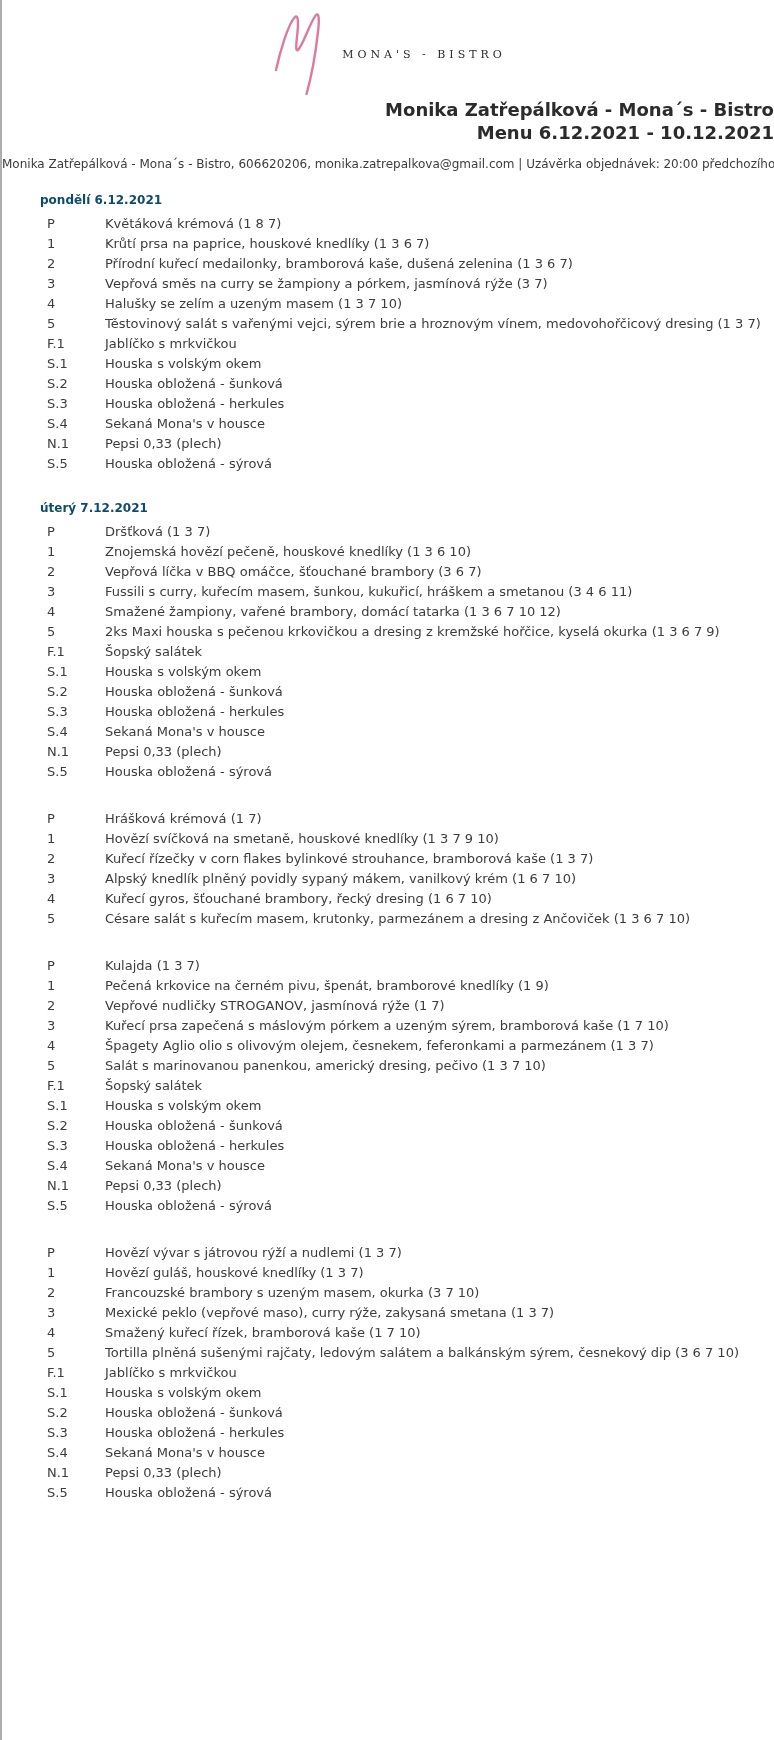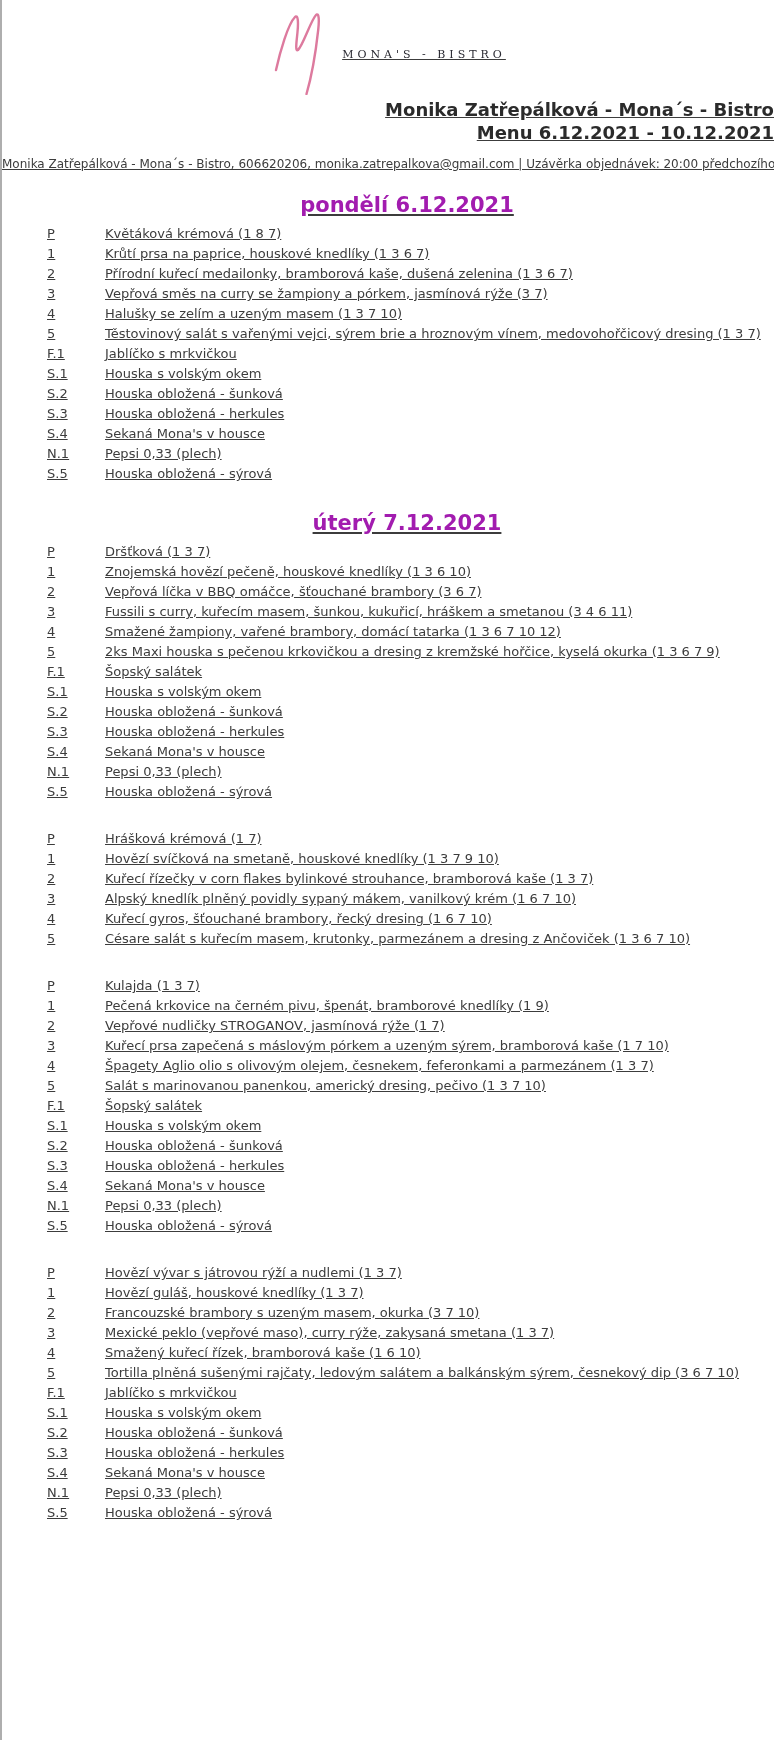--- a/index.html
+++ b/index.html
@@ -5,21 +5,21 @@
   html, body { margin: 0; padding: 0; }
   body {
     width: 774px;
     min-height: 1740px;
     background: #ffffff;
     border-left: 2px solid #aeaeae;
     box-sizing: border-box;
     font-family: "DejaVu Sans", sans-serif;
     color: #3c3c3c;
   }
-  .page { padding-top: 8px; text-decoration: underline; }
+  .page { padding-top: 8px; }
 
   
   .logo-wrap {
     display: flex;
     justify-content: center;
     align-items: center;
     height: 88px;
     margin-bottom: 2px;
   }
   .logo-m svg { display: block; }
@@ -46,25 +46,24 @@
     font-size: 12px;
     color: #3c3c3c;
     margin-top: 13px;
     white-space: nowrap;
   }
 
   
   .days { margin-top: 22px; }
   .day { padding-left: 38px; margin-bottom: 27px; }
   .day-title {
-    font-size: 21px;
+    font-size: 12px;
     font-weight: bold;
-    color: #a21caf;
+    color: #0c4a6e;
     margin-bottom: 7px;
-    text-align: center;
   }
   .menu-row {
     display: flex;
     align-items: flex-start;
     line-height: 20px;
     font-size: 13px;
     color: #3c3c3c;
     padding-left: 7px;
   }
   .menu-code { width: 58px; flex: 0 0 58px; }
@@ -299,21 +298,21 @@
         <div class="menu-row">
       <span class="menu-code">2</span>
       <span class="menu-desc">Francouzské brambory s uzeným masem, okurka (3 7 10)</span>
     </div>
         <div class="menu-row">
       <span class="menu-code">3</span>
       <span class="menu-desc">Mexické peklo (vepřové maso), curry rýže, zakysaná smetana (1 3 7)</span>
     </div>
         <div class="menu-row">
       <span class="menu-code">4</span>
-      <span class="menu-desc">Smažený kuřecí řízek, bramborová kaše (1 6 10)</span>
+      <span class="menu-desc">Smažený kuřecí řízek, bramborová kaše (1 7 10)</span>
     </div>
         <div class="menu-row">
       <span class="menu-code">5</span>
       <span class="menu-desc">Tortilla plněná sušenými rajčaty, ledovým salátem a balkánským sýrem, česnekový dip (3 6 7 10)</span>
     </div>
         <div class="menu-row">
       <span class="menu-code">F.1</span>
       <span class="menu-desc">Jablíčko s mrkvičkou</span>
     </div>
         <div class="menu-row">

